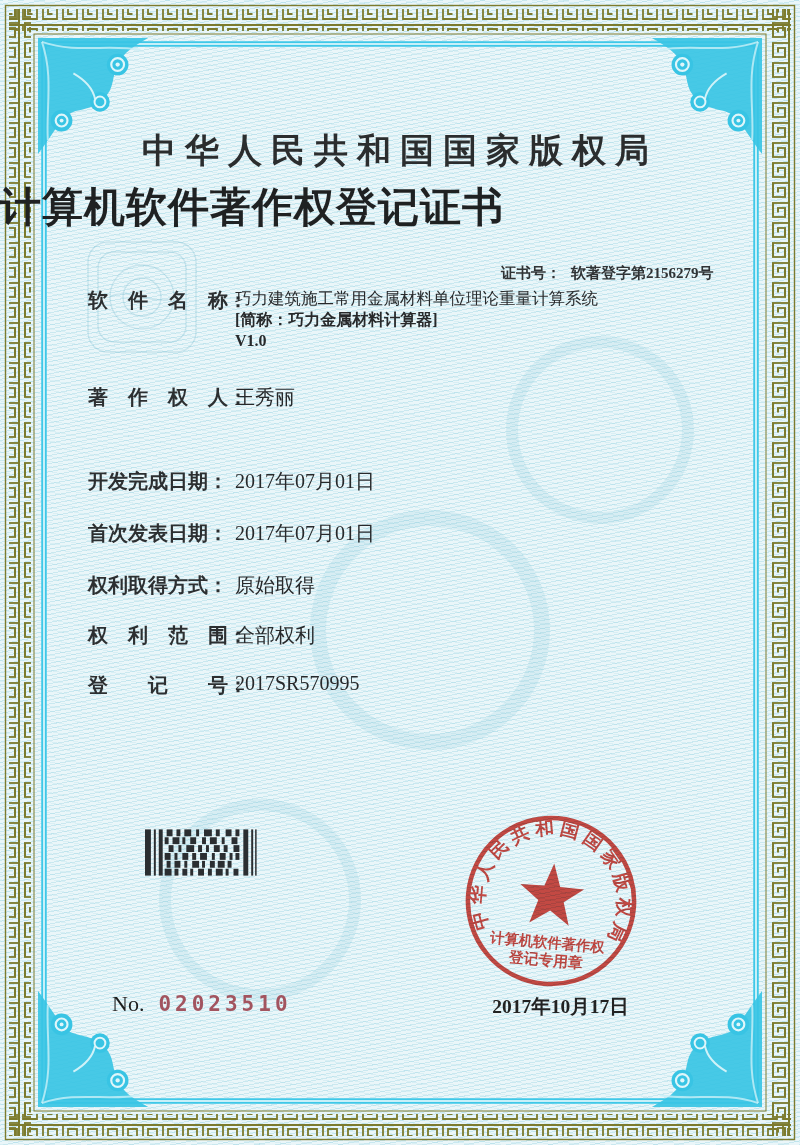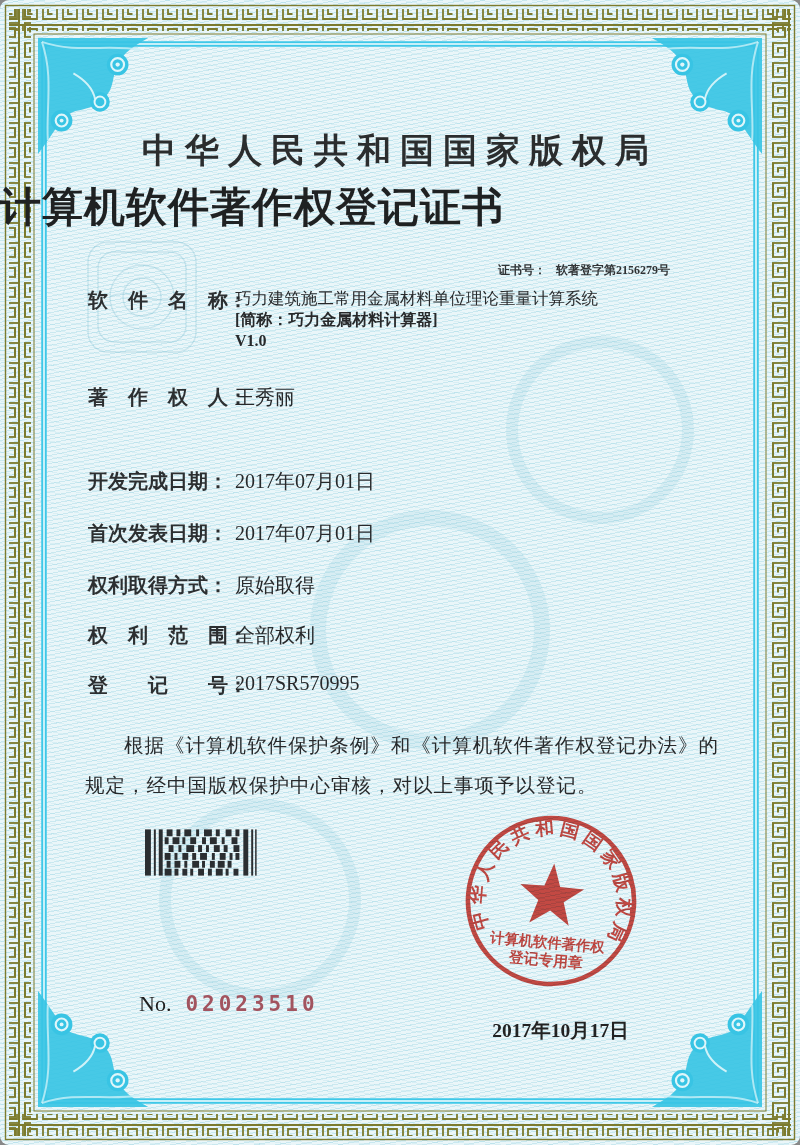--- a/index.html
+++ b/index.html
@@ -7,47 +7,46 @@
     position:relative;
     width:800px;height:1145px;
     margin:0 auto;
     overflow:hidden;
     font-family:"Liberation Serif","DejaVu Serif",serif;
     color:#26292b;
     background:
       repeating-linear-gradient(169deg, rgba(126,201,219,0.30) 0 1px, rgba(235,248,250,0) 1px 4px),
       repeating-linear-gradient(11deg, rgba(126,201,219,0.16) 0 1px, rgba(235,248,250,0) 1px 5px),
       #eaf6f9;
-    border-radius: 9px;
   }
   .deco{position:absolute;inset:0;width:800px;height:1145px;}
   .abs{position:absolute;}
   .authority{
     top:128px;left:0;width:100%;text-align:center;
     font-size:34px;font-weight:bold;letter-spacing:9px;color:#2b2d2e;
   }
   .cert-title{
     top:180px;left:0;width:100%;
     font-size:41px;font-weight:bold;letter-spacing:1px;color:#1f2122;
   }
-  .certno{top:247px;left:486px;font-size:12px;font-weight:bold;color:#303335;white-space:pre;}
+  .certno{top:247px;left:486px;font-size:15px;font-weight:bold;color:#303335;white-space:pre;}
   .certno .v{margin-left:10px;}
   .flabel{left:88px;font-size:20px;font-weight:700;color:#2c2f31;white-space:pre;}
   .fvalue{left:235px;font-size:20px;font-weight:400;color:#27292b;white-space:pre;}
   .sw1{font-size:16.5px;font-weight:normal;}
   .sw2{font-size:16px;font-weight:bold;}
   .statement{
     top:726px;left:85px;width:634px;
     font-size:19.5px;line-height:40px;letter-spacing:1px;
     text-indent:2em;text-align:justify;font-weight:500;color:#27292b;
   }
   .barcode{top:829px;left:145px;width:118px;height:47px;}
   .seal{top:812px;left:462px;width:178px;height:178px;opacity:.92;mix-blend-mode:multiply;}
-  .issue-date{top:1017px;left:458px;width:205px;text-align:center;font-size:19.5px;font-weight:600;color:#222;}
-  .serial{top:991px;left:139px;font-size:22px;color:#1e1e1e;}
+  .issue-date{top:993px;left:458px;width:205px;text-align:center;font-size:19.5px;font-weight:600;color:#222;}
+  .serial{top:991px;left:112px;font-size:22px;color:#1e1e1e;}
   .serial .num{
     font-family:"DejaVu Sans Mono","Liberation Mono",monospace;
     font-size:21px;color:#a2545f;letter-spacing:4px;margin-left:14px;font-weight:600;
   }
   .emboss{top:238px;left:84px;width:116px;height:118px;opacity:.55;}
 </style>
 </head>
 <body>
 
 <div class="page">
@@ -130,21 +129,20 @@
 
   <div class="abs flabel" style="top:572px">权利取得方式：</div>
   <div class="abs fvalue" style="top:572px">原始取得</div>
 
   <div class="abs flabel" style="top:622px">权　利　范　围：</div>
   <div class="abs fvalue" style="top:622px">全部权利</div>
 
   <div class="abs flabel" style="top:672px">登　　记　　号：</div>
   <div class="abs fvalue" style="top:672px">2017SR570995</div>
 
-  <div class="abs statement">根据《计算机软件保护条例》和《计算机软件著作权登记办法》的规定，经中国版权保护中心审核，对以上事项予以登记。</div>
 
   <svg class="abs barcode" viewBox="0 0 120 47" aria-hidden="true">
     <g fill="#2b2e31">
       <rect x="0" y="0" width="6" height="47"></rect>
         <rect x="9" y="0" width="2" height="47"></rect>
         <rect x="14" y="0" width="4" height="47"></rect>
       <rect x="100" y="0" width="5" height="47"></rect>
         <rect x="108" y="0" width="2" height="47"></rect>
         <rect x="112" y="0" width="1.5" height="47"></rect>
       <rect x="22" y="0" width="6" height="7"></rect>

